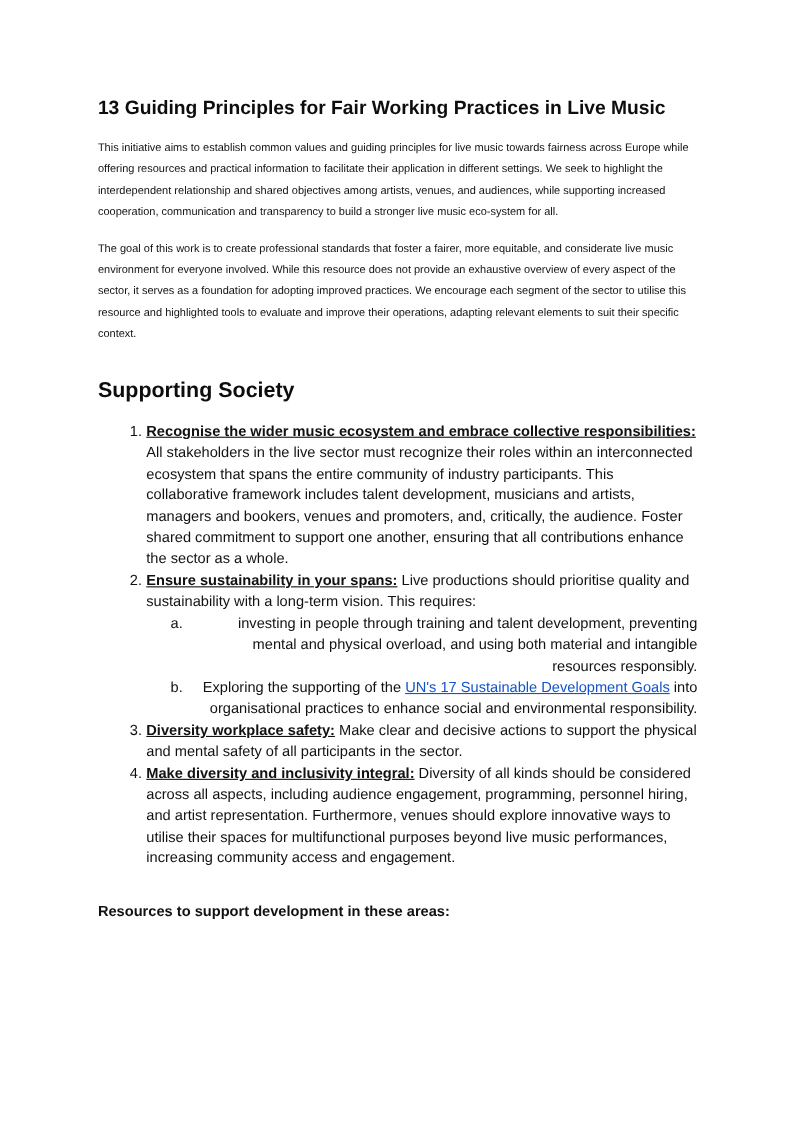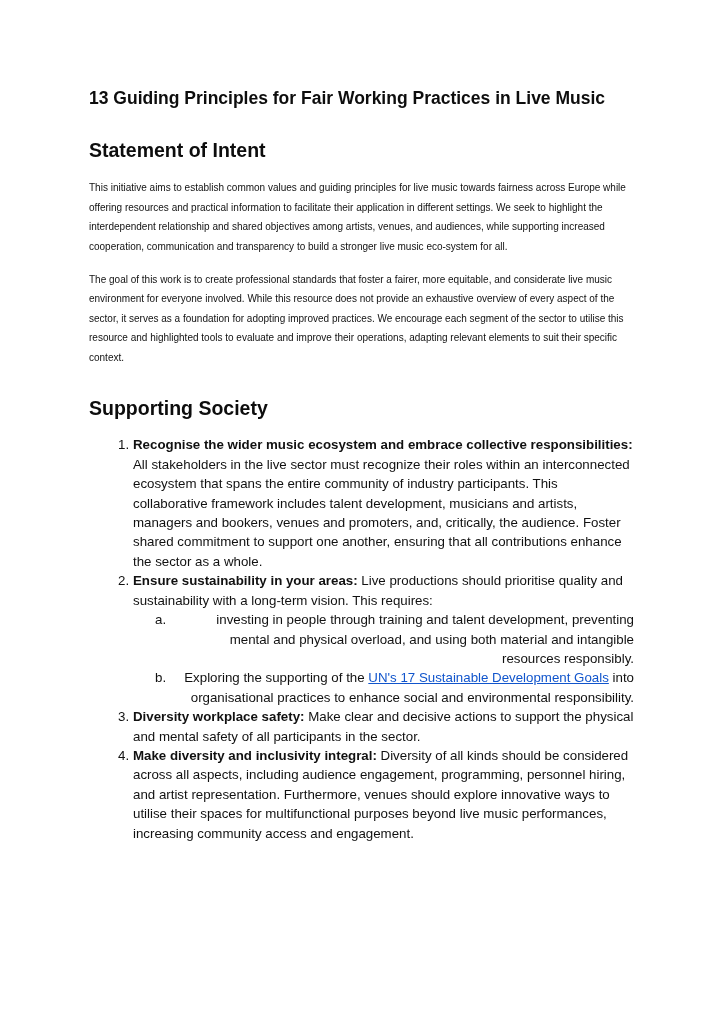--- a/index.html
+++ b/index.html
@@ -33,21 +33,21 @@
     font-weight: bold;
     margin: 30px 0 0 0;
     line-height: 1.2;
     color: #0d0d0d;
   }
   p.body-para {
     font-size: 10px;
     line-height: 19.4px;
     margin: 14px 0 0 0;
   }
-  .b { font-weight: bold; }
+  .b { font-weight: bold; text-decoration: underline; }
   ol.principles {
     list-style: none;
     counter-reset: p;
     margin: 15px 0 0 0;
     padding: 0;
     font-size: 13.3px;
     line-height: 19.4px;
   }
   ol.principles > li {
     counter-increment: p;
@@ -105,35 +105,34 @@
   }
 </style>
 </head>
 <body>
 
 <div class="page">
   <div class="content">
 
     <h1 class="doc-title">13 Guiding Principles for Fair Working Practices in Live Music</h1>
 
-    <h2 class="section-heading">Statement of Intent</h2>
 
     <p class="body-para" style="margin-top:16px">This initiative aims to establish common values and guiding principles for live music towards fairness across Europe while offering resources and practical information to facilitate their application in different settings. We seek to highlight the interdependent relationship and shared objectives among artists, venues, and audiences, while supporting increased cooperation, communication and transparency to build a stronger live music eco-system for all.</p>
 
     <p class="body-para">The goal of this work is to create professional standards that foster a fairer, more equitable, and considerate live music environment for everyone involved. While this resource does not provide an exhaustive overview of every aspect of the sector, it serves as a foundation for adopting improved practices. We encourage each segment of the sector to utilise this resource and highlighted tools to evaluate and improve their operations, adapting relevant elements to suit their specific context.</p>
 
     <h2 class="section-heading">Supporting Society</h2>
 
     <ol class="principles">
       <li>
         <span class="b">Recognise the wider music ecosystem and embrace collective responsibilities:</span>
         <span>All stakeholders in the live sector must recognize their roles within an interconnected ecosystem that spans the entire community of industry participants. This collaborative framework includes talent development, musicians and artists, managers and bookers, venues and promoters, and, critically, the audience. Foster shared commitment to support one another, ensuring that all contributions enhance the sector as a whole.</span>
       </li>
       <li>
-        <span class="b">Ensure sustainability in your areas:</span>
+        <span class="b">Ensure sustainability in your spans:</span>
         <span>Live productions should prioritise quality and sustainability with a long-term vision. This requires:</span>
         <ol class="subitems">
           <li><span>investing in people through training and talent development, preventing mental and physical overload, and using both material and intangible resources responsibly.</span></li>
           <li><span>Exploring the supporting of the </span><a class="doc-link" href="#">UN's 17 Sustainable Development Goals</a><span> into organisational practices to enhance social and environmental responsibility.</span></li>
         </ol>
       </li>
       <li>
         <span class="b">Diversity workplace safety:</span>
         <span>Make clear and decisive actions to support the physical and mental safety of all participants in the sector.</span>
       </li>

